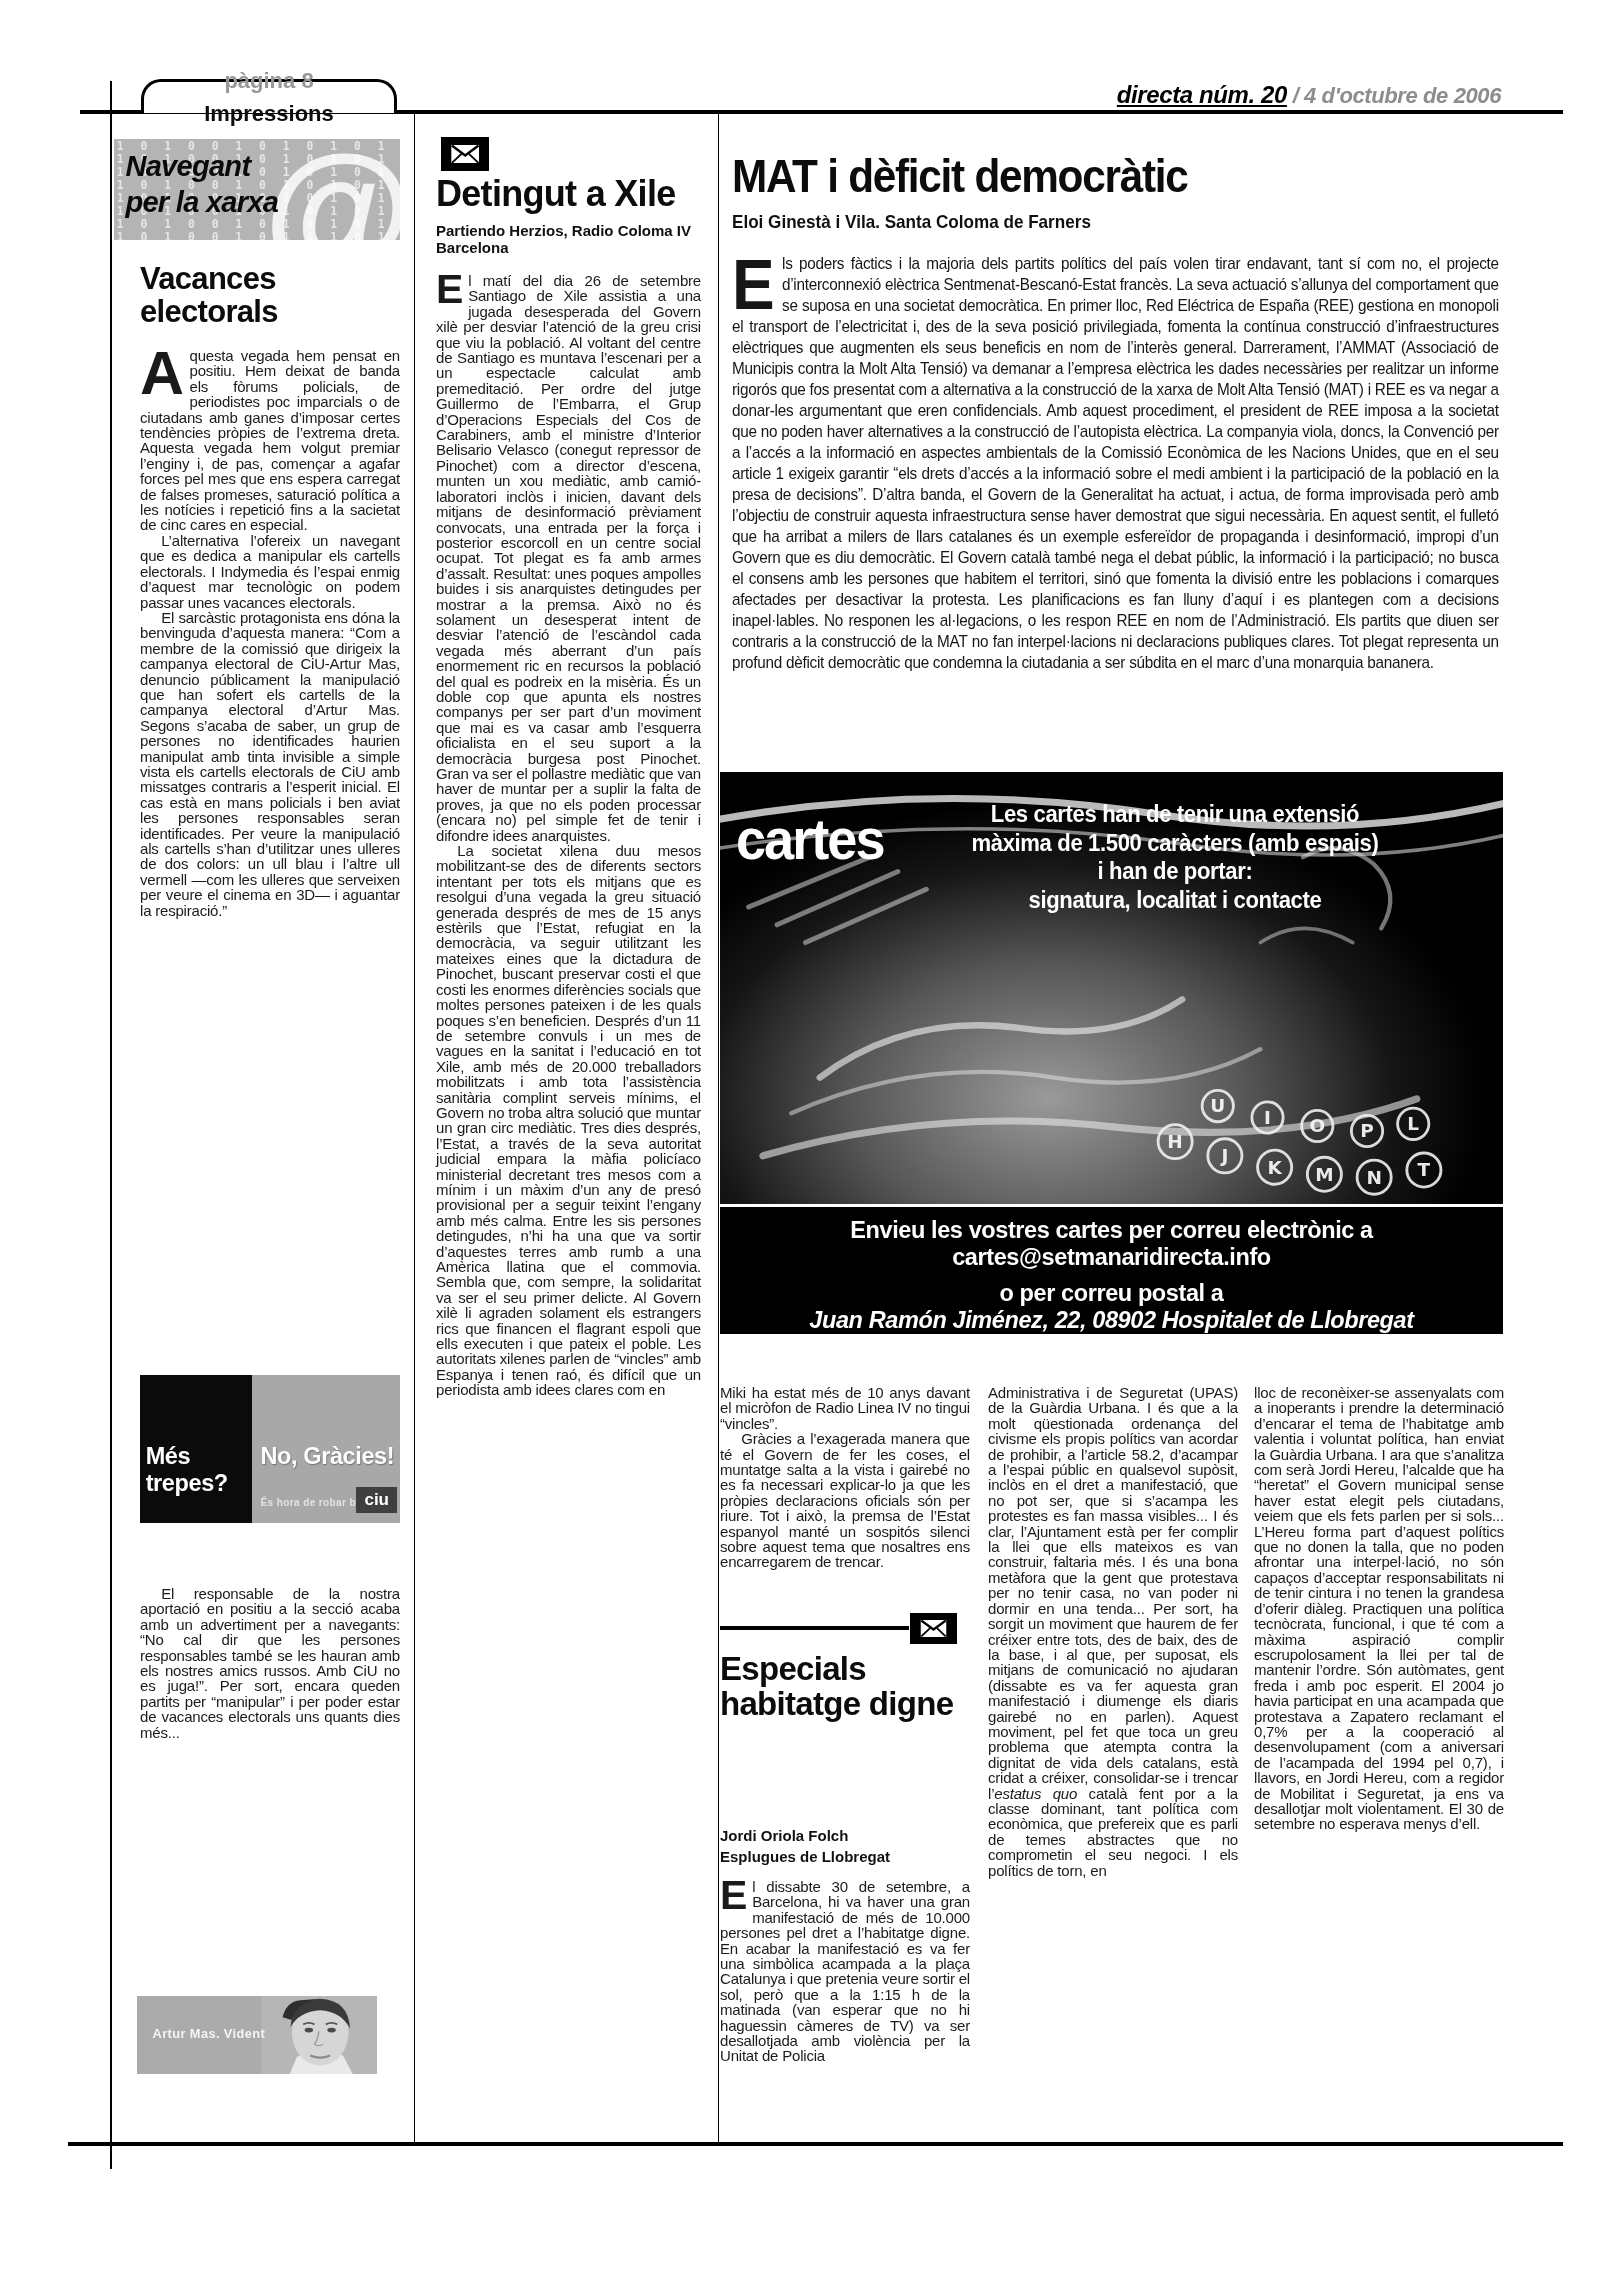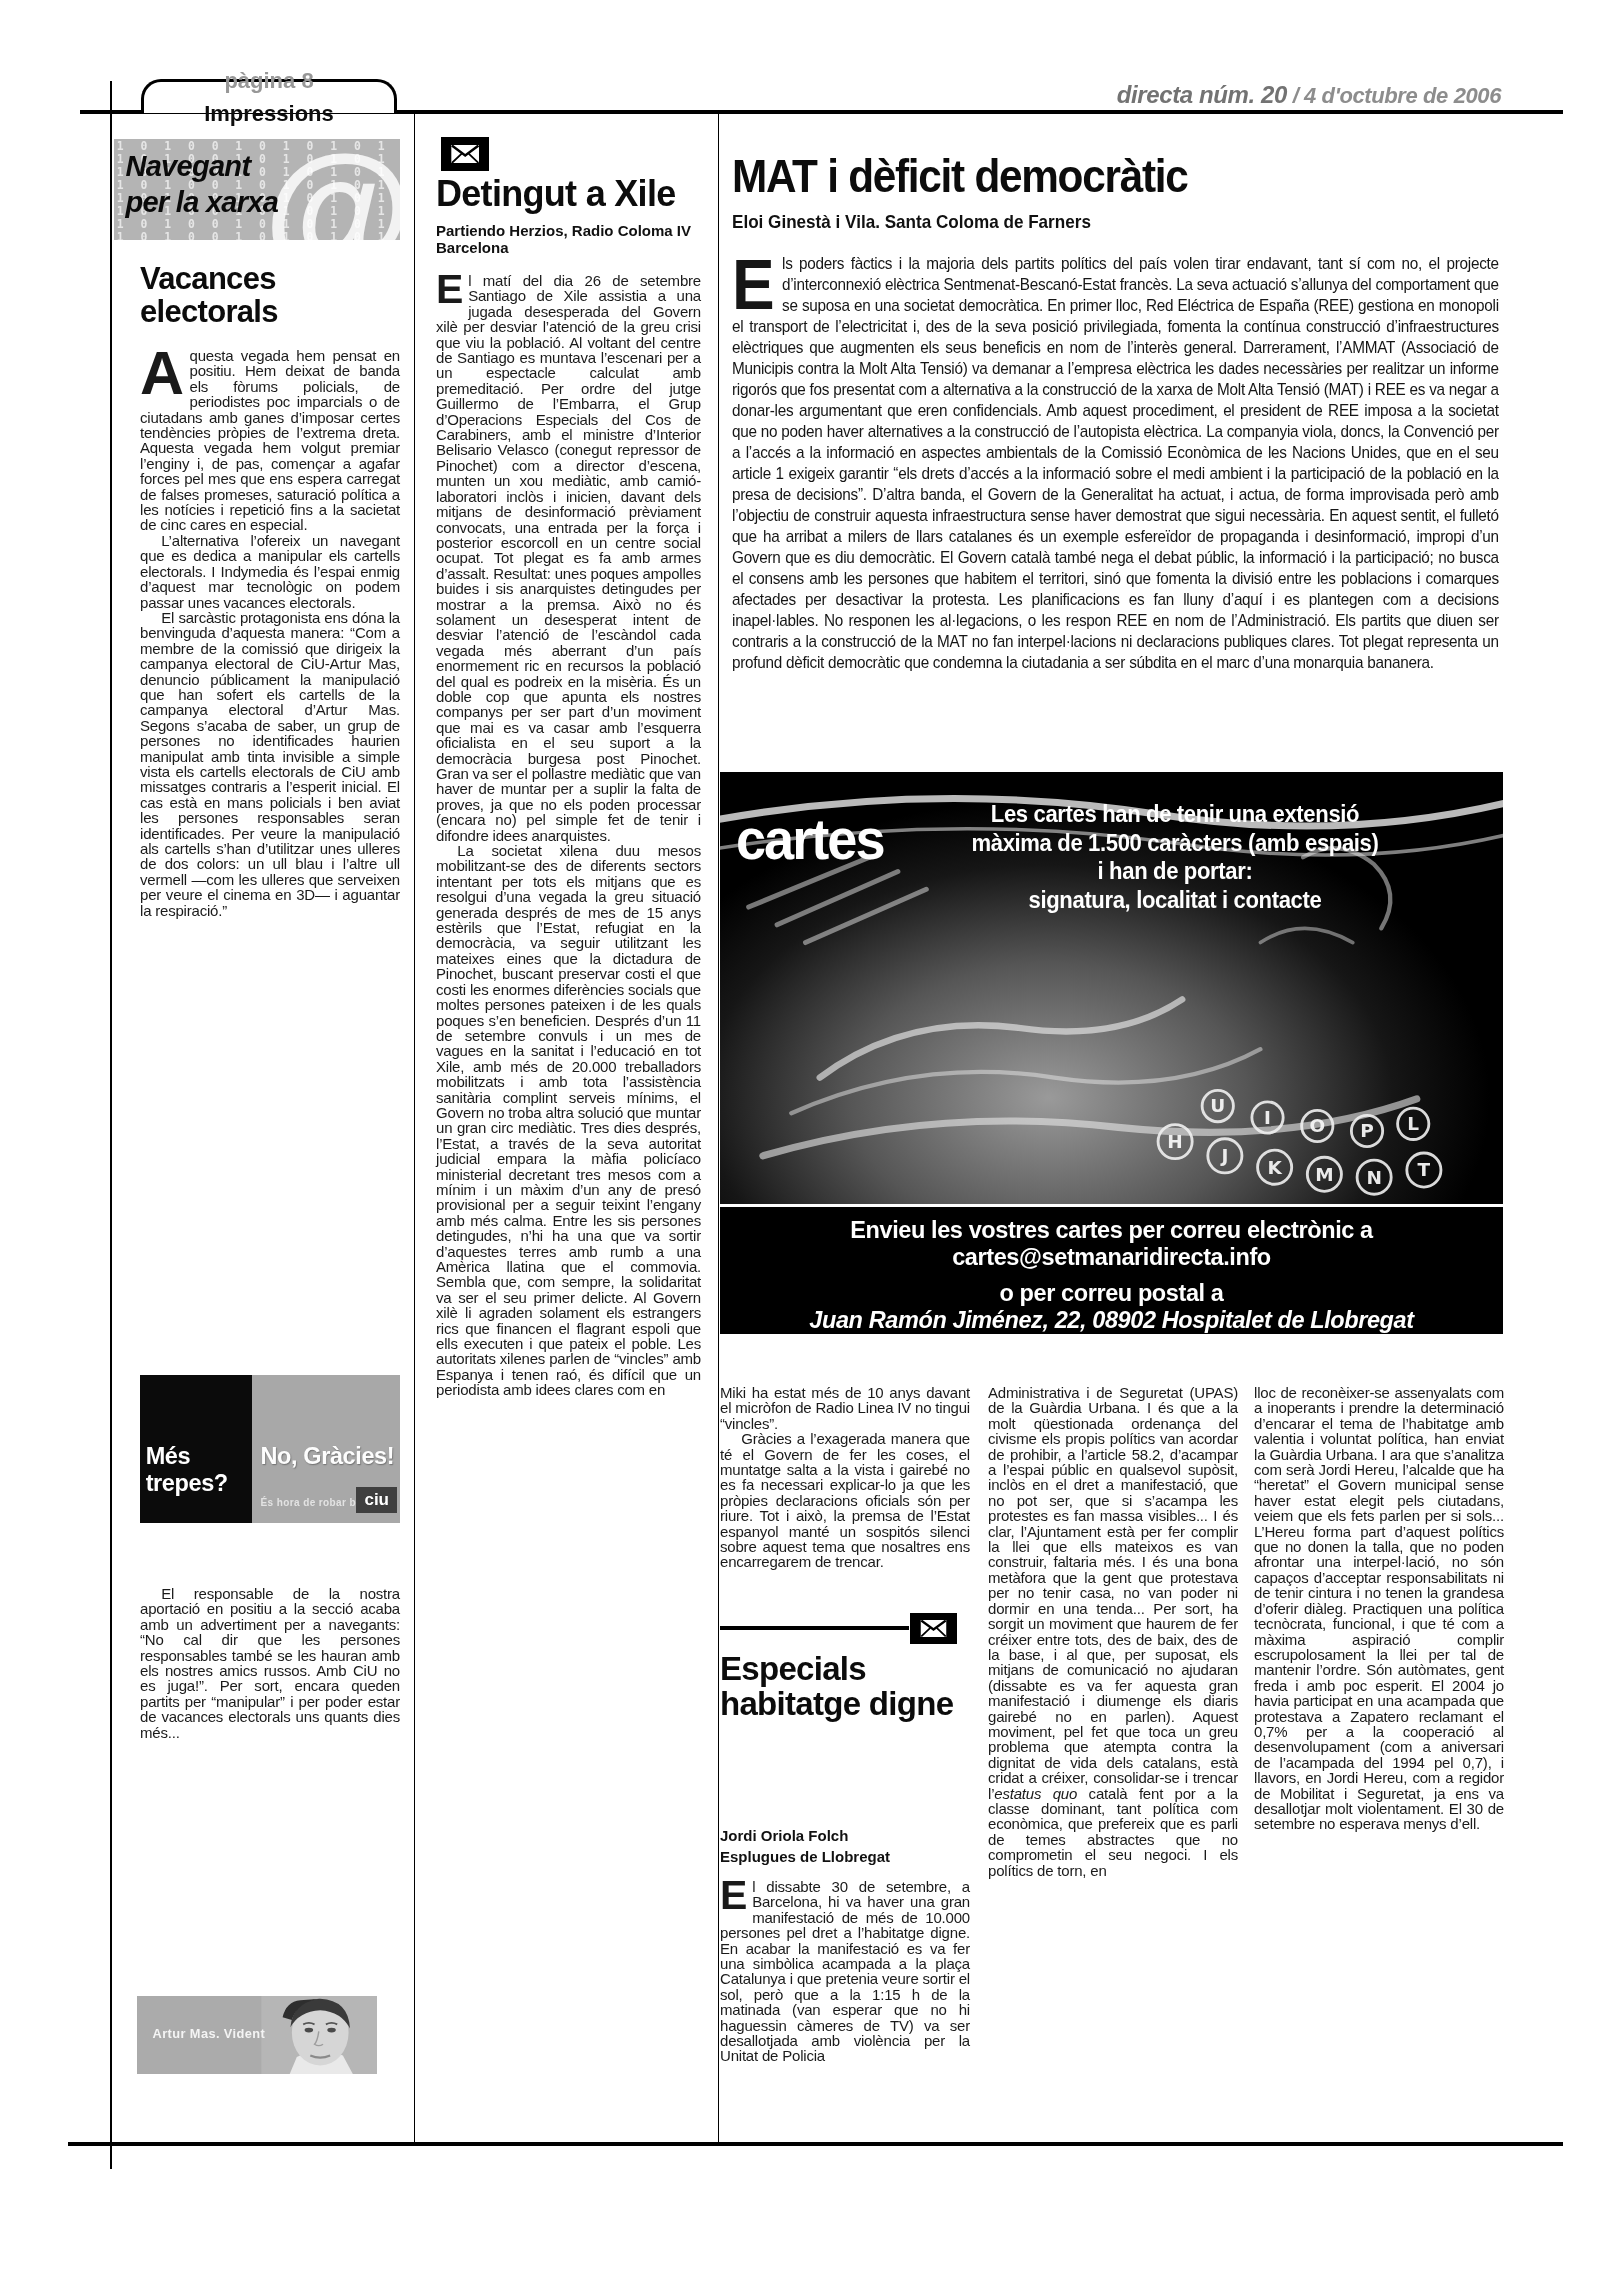--- a/index.html
+++ b/index.html
@@ -6,21 +6,21 @@
   #page{position:relative;width:1623px;height:2295px;background:#fff;overflow:hidden;
         font-family:"Liberation Sans","DejaVu Sans",sans-serif;color:#151515;}
   .abs{position:absolute;}
   .rule{background:#000;}
   
   .tab{border:3.6px solid #000;border-bottom:none;border-radius:20px 20px 0 0;
        display:flex;align-items:center;justify-content:center;gap:7.1px;background:#fff;}
   .tab .gray{color:#979797;font-weight:bold;font-size:22px;}
   .tab .black{color:#0d0d0d;font-weight:bold;font-size:22px;}
   .issue{font-weight:bold;font-style:italic;text-align:right;font-size:24px;letter-spacing:-0.4px;}
-  .issue .brand{color:#737373;}
+  .issue .brand{color:#000000;text-decoration:underline;}
   .issue .date{color:#8d8d8d;font-size:22px;}
   
   .banner{background:#b4b4b4;overflow:hidden;}
   .binary{position:absolute;left:2.8px;top:1.4px;right:0;color:#e9e9e9;opacity:.95;
           font-family:"DejaVu Sans Mono",monospace;font-weight:bold;font-size:11.4px;line-height:13px;
           letter-spacing:5px;white-space:nowrap;}
   .at{position:absolute;right:-12.8px;top:-18.5px;font-size:153px;font-weight:bold;color:rgba(255,255,255,.82);}
   .bannertitle{position:absolute;left:11.4px;top:8.5px;font-weight:bold;font-style:italic;
                font-size:29px;line-height:36px;color:#0a0a0a;letter-spacing:-0.7px;}
   

